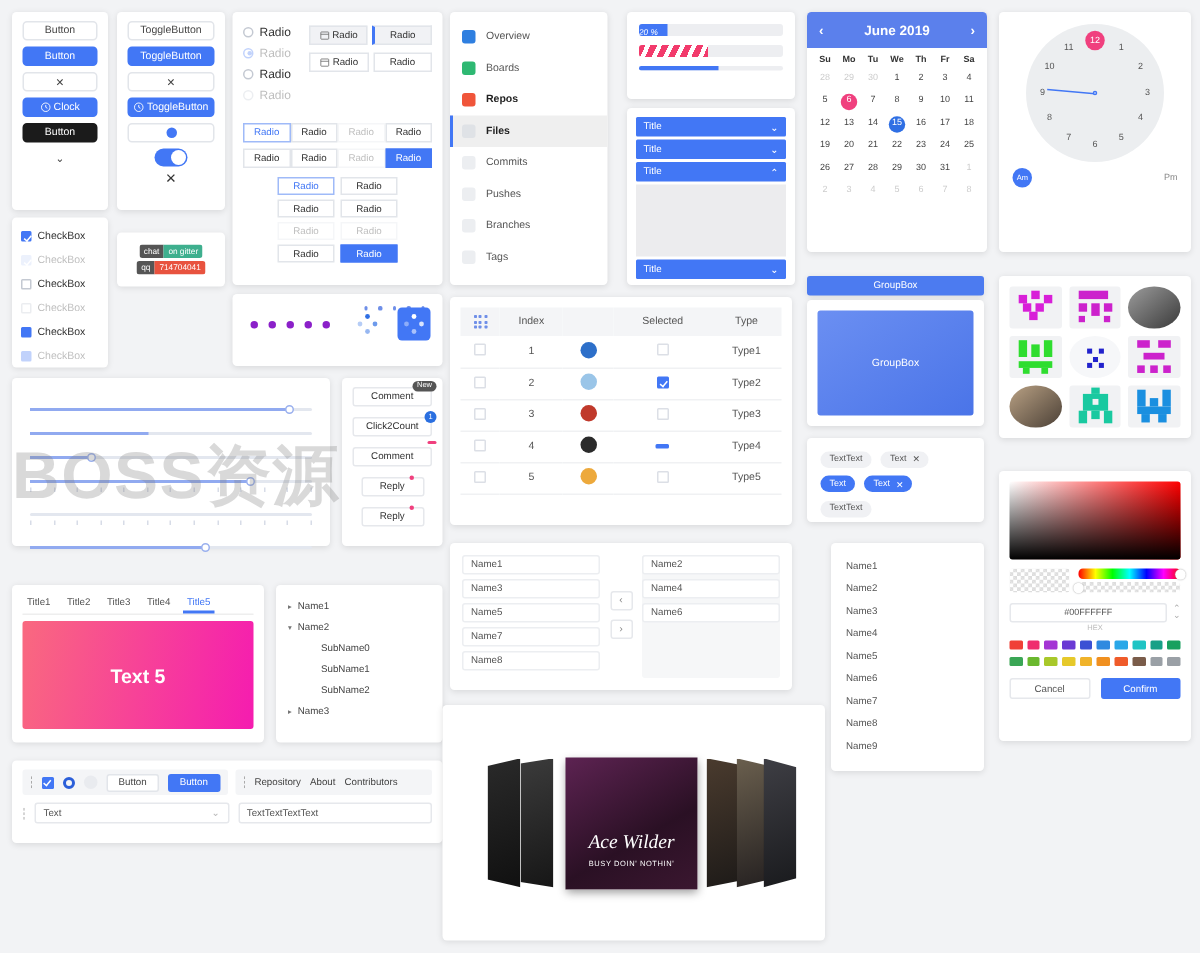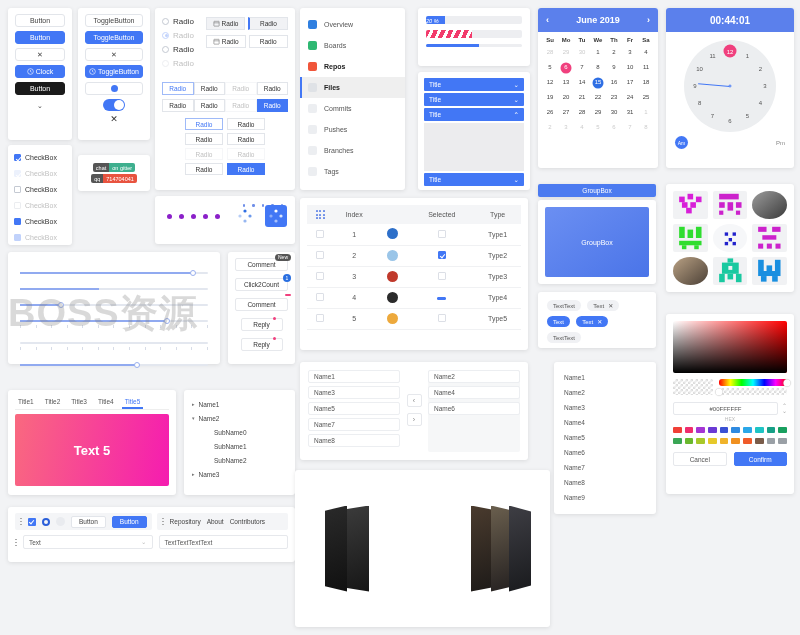--- a/index.html
+++ b/index.html
@@ -135,21 +135,21 @@
   .dotrow.big i { width:5px; height:5px; border-radius:50%; background:#8b20c9; }
 
   
   #c-slider { left:8px; top:252px; width:212px; height:112px; padding:10px 12px; }
   .sld { height:2px; background:#e3e7ef; border-radius:1px; position:relative; margin:10px 0 14px; }
   .sld > i { position:absolute; left:0; top:0; height:100%; background:#91aaf0; }
   .sld .knob { position:absolute; top:50%; transform:translate(-50%,-50%);
     width:6px; height:6px; border-radius:50%; background:#fff; border:1px solid #9ab0ee; }
   .ticks { display:flex; justify-content:space-between; margin-top:-11px; }
   .ticks i { width:1px; height:3px; background:#d7dce7; }
-  .watermark { position:absolute; left:8px; top:288px; width:290px; font-size:38px;
+  .watermark { position:absolute; left:8px; top:288px; width:290px; font-size:44px;
     font-weight:bold; color:rgba(130,130,130,0.30); letter-spacing:1px; pointer-events:none; }
 
   
   #c-comment { left:228px; top:252px; width:67px; height:112px; padding:6px 7px; }
   .cmt { border:1px solid #e6e8ec; border-radius:2px; height:13px; font-size:6.5px;
     display:flex; align-items:center; justify-content:center; margin-bottom:7px; position:relative; }
   .bdg { position:absolute; right:-4px; top:-5px; border-radius:6px; color:#fff;
     font-size:5px; padding:1px 3px; line-height:1; }
   .bdg.grey { background:#555; }
   .bdg.blue { background:#2a6fe0; border-radius:50%; width:8px; height:8px;
@@ -578,21 +578,20 @@
     <div class="out">3</div>
     <div class="out">4</div>
     <div class="out">5</div>
     <div class="out">6</div>
     <div class="out">7</div>
     <div class="out">8</div>
   </div>
 </div>
 
 <div class="card" id="c-clock">
-  <div class="clkhead">00:44:01</div>
   <div class="dial">
     <div class="num sel" style="left:50%;top:12%">12</div>
     <div class="num" style="left:69%;top:17%">1</div>
     <div class="num" style="left:83%;top:31%">2</div>
     <div class="num" style="left:88%;top:50%">3</div>
     <div class="num" style="left:83%;top:69%">4</div>
     <div class="num" style="left:69%;top:83%">5</div>
     <div class="num" style="left:50%;top:88%">6</div>
     <div class="num" style="left:31%;top:83%">7</div>
     <div class="num" style="left:17%;top:69%">8</div>
@@ -1024,20 +1023,26 @@
 </div>
 
 <div class="card" id="c-cover">
   <div class="cfwrap">
     <div class="cf" style="left:30px">
       <div class="cfside" style="background:linear-gradient(160deg,#2a2a2a,#101010);clip-path:polygon(0 6%,100% 0,100% 100%,0 94%)"></div>
     </div>
     <div class="cf" style="left:52px">
       <div class="cfside" style="background:linear-gradient(160deg,#3b3b3b,#161616);clip-path:polygon(0 4%,100% 0,100% 100%,0 96%)"></div>
     </div>
+    <div class="cf" style="left:82px;z-index:5">
+      <div class="cfmain" style="background:linear-gradient(150deg,#5d2352,#2a1024 60%,#3b1730)">
+        <div class="t1">Ace Wilder</div>
+        <div class="t2">BUSY DOIN' NOTHIN'</div>
+      </div>
+    </div>
     <div class="cf" style="left:176px">
       <div class="cfside" style="background:linear-gradient(160deg,#4a3b2e,#1d1a18);clip-path:polygon(0 0,100% 5%,100% 95%,0 100%)"></div>
     </div>
     <div class="cf" style="left:196px">
       <div class="cfside" style="background:linear-gradient(160deg,#6a5f4e,#242020);clip-path:polygon(0 0,100% 6%,100% 94%,0 100%)"></div>
     </div>
     <div class="cf" style="left:214px">
       <div class="cfside" style="background:linear-gradient(160deg,#3e3e44,#191a1d);clip-path:polygon(0 0,100% 7%,100% 93%,0 100%)"></div>
     </div>
   </div>

